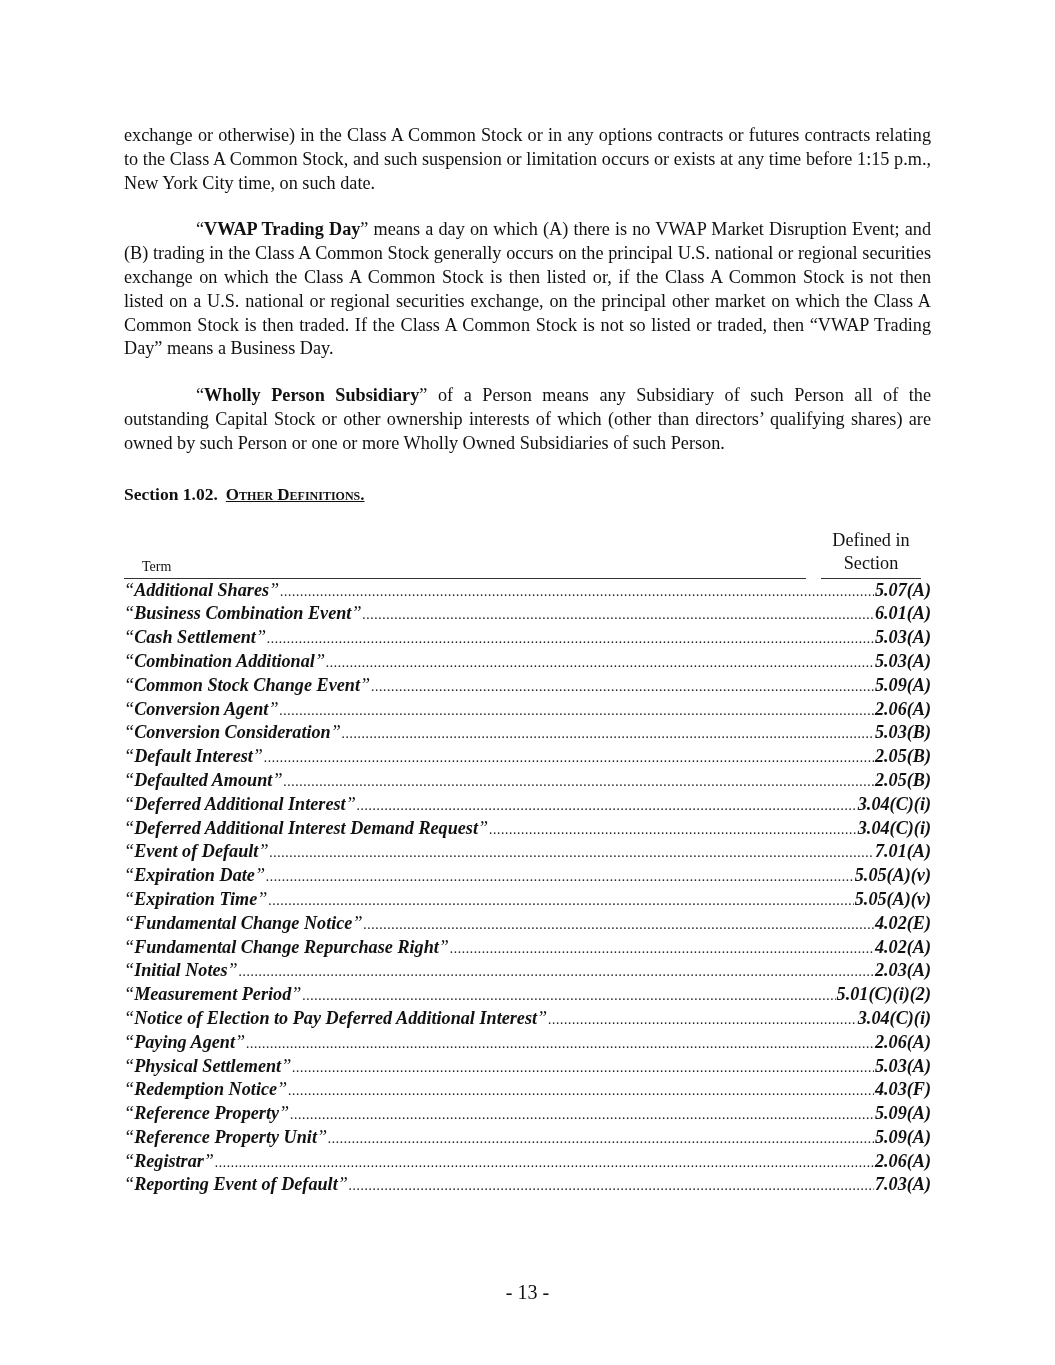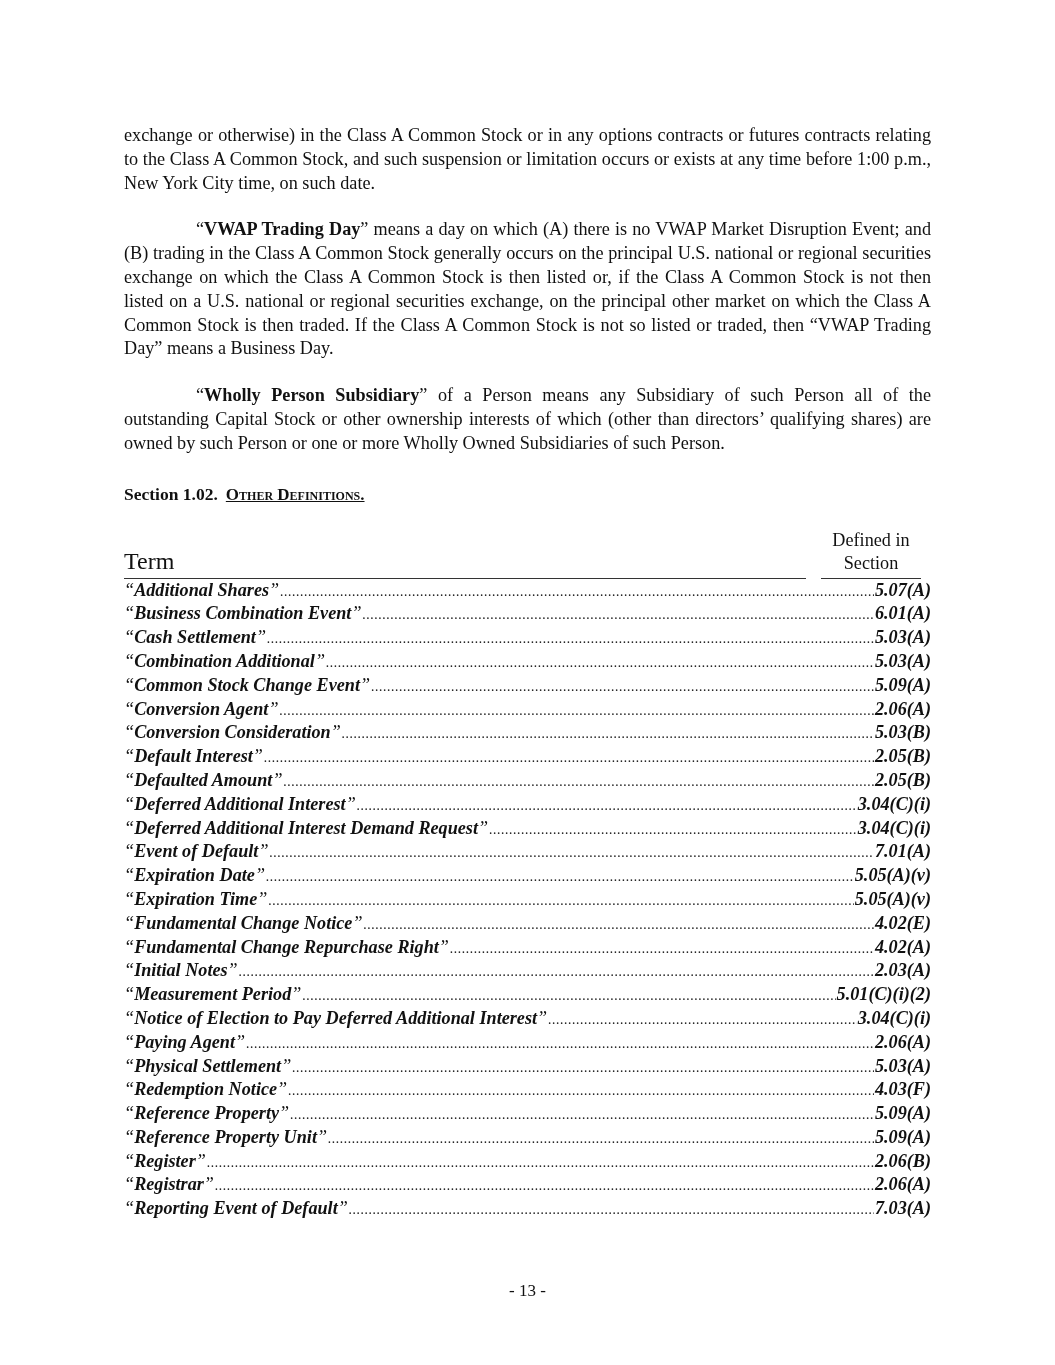--- a/index.html
+++ b/index.html
@@ -12,47 +12,47 @@
   p.para {
     margin: 0; font-size: 18.2px; line-height: 23.8px; text-align: justify;
   }
   p.indent { text-indent: 72px; }
   .gap { height: 23px; }
   b { font-weight: bold; }
   .section-heading { font-size: 17.5px; font-weight: bold; margin: 0; line-height: 24px; }
   .smallcaps { font-variant: small-caps; font-size: 17px; margin-left: 8px; text-decoration: underline; }
 
   .defs-header { position: relative; height: 50px; margin-top: 22px; }
-  .hdr-term { position: absolute; left: 0; bottom: 4px; font-size: 24px; }
+  .hdr-term { position: absolute; left: 18px; bottom: 4px; font-size: 14px; }
   .hdr-term-rule { position: absolute; left: 0; width: 682px; bottom: 0; border-bottom: 1.3px solid #333; }
   .hdr-sec { position: absolute; right: 10px; bottom: 4px; width: 100px; text-align: center; font-size: 18.2px; line-height: 23px; }
   .hdr-sec-rule { position: absolute; right: 10px; width: 100px; bottom: 0; border-bottom: 1.3px solid #333; }
 
   .defs { margin-top: 1px; }
   .def-row {
     display: flex; align-items: baseline; height: 23.8px; font-size: 18.2px; font-weight: bold;
     white-space: nowrap; overflow: hidden; font-style: italic;
   }
   .def-term { flex: 0 0 auto; }
   .def-dots {
     flex: 1 1 auto; overflow: hidden; font-weight: normal; font-size: 14px; letter-spacing: 0.5px;
     margin: 0 1px; color: #222;
   }
   .def-dots::before {
     content: "..................................................................................................................................................................................................................................................................";
   }
   .def-sec { flex: 0 0 auto; }
 
-  .footer { position: absolute; top: 1281px; left: 0; width: 1055px; text-align: center; font-size: 17px; }
+  .footer { position: absolute; top: 1281px; left: 0; width: 1055px; text-align: center; font-size: 20px; }
 </style>
 </head>
 <body>
 
 <div class="page">
-  <p class="para">exchange or otherwise) in the Class A Common Stock or in any options contracts or futures contracts relating to the Class A Common Stock, and such suspension or limitation occurs or exists at any time before 1:00 p.m., New York City time, on such date.</p>
+  <p class="para">exchange or otherwise) in the Class A Common Stock or in any options contracts or futures contracts relating to the Class A Common Stock, and such suspension or limitation occurs or exists at any time before 1:15 p.m., New York City time, on such date.</p>
   <div class="gap"></div>
   <p class="para indent">“<b>VWAP Trading Day</b>”<span> means a day on which (A) there is no VWAP Market Disruption Event; and (B) trading in the Class A Common Stock generally occurs on the principal U.S. national or regional securities exchange on which the Class A Common Stock is then listed or, if the Class A Common Stock is not then listed on a U.S. national or regional securities exchange, on the principal other market on which the Class A Common Stock is then traded. If the Class A Common Stock is not so listed or traded, then “VWAP Trading Day” means a Business Day.</span></p>
   <div class="gap"></div>
   <p class="para indent">“<b>Wholly Person Subsidiary</b>”<span> of a Person means any Subsidiary of such Person all of the outstanding Capital Stock or other ownership interests of which (other than directors’ qualifying shares) are owned by such Person or one or more Wholly Owned Subsidiaries of such Person.</span></p>
   <div class="gap" style="height:26px"></div>
   <p class="section-heading"><span>Section 1.02.</span><span class="smallcaps">Other Definitions.</span></p>
 
   <div class="defs-header">
     <span class="hdr-term">Term</span>
     <div class="hdr-term-rule"></div>
@@ -178,25 +178,20 @@
         <span class="def-term"><span style="font-weight: normal;">“</span><span>Reference Property</span><span style="font-weight: normal;">”</span></span>
         <span class="def-dots"></span>
         <span class="def-sec">5.09(A)</span>
       </div>
       <div class="def-row">
         <span class="def-term"><span style="font-weight: normal;">“</span><span>Reference Property Unit</span><span style="font-weight: normal;">”</span></span>
         <span class="def-dots"></span>
         <span class="def-sec">5.09(A)</span>
       </div>
       <div class="def-row">
-        <span class="def-term"><span style="font-weight: normal;">“</span><span>Register</span><span style="font-weight: normal;">”</span></span>
-        <span class="def-dots"></span>
-        <span class="def-sec">2.06(B)</span>
-      </div>
-      <div class="def-row">
         <span class="def-term"><span style="font-weight: normal;">“</span><span>Registrar</span><span style="font-weight: normal;">”</span></span>
         <span class="def-dots"></span>
         <span class="def-sec">2.06(A)</span>
       </div>
       <div class="def-row">
         <span class="def-term"><span style="font-weight: normal;">“</span><span>Reporting Event of Default</span><span style="font-weight: normal;">”</span></span>
         <span class="def-dots"></span>
         <span class="def-sec">7.03(A)</span>
       </div>
     </div>

